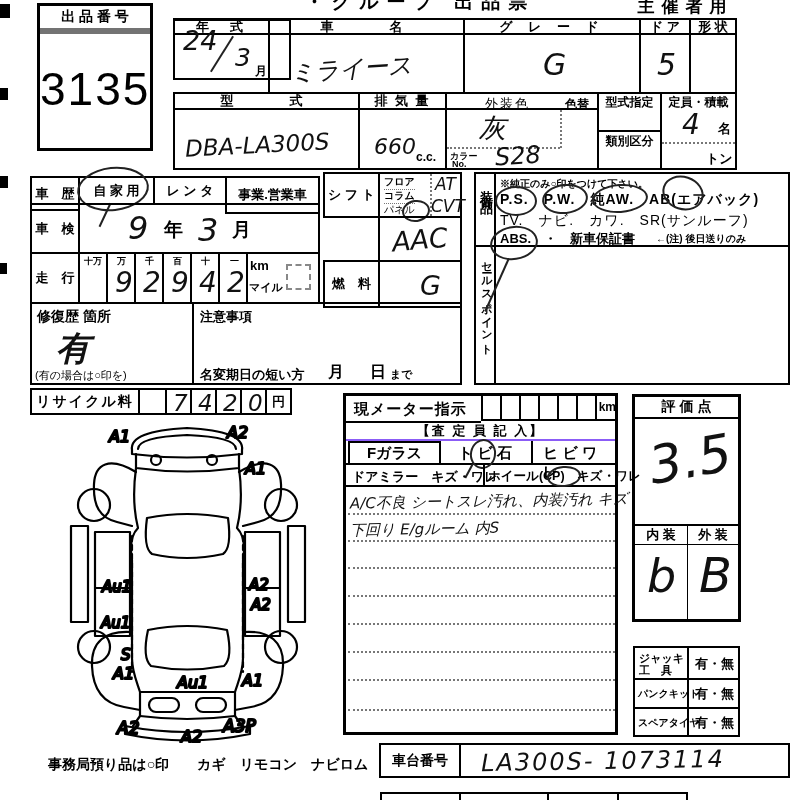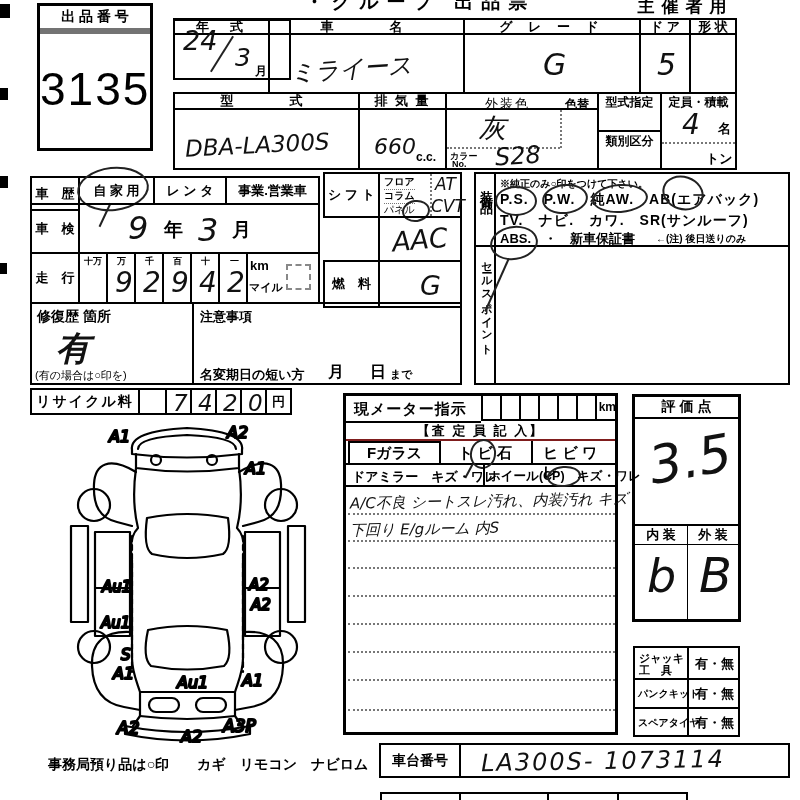--- a/index.html
+++ b/index.html
@@ -95,21 +95,21 @@
       <span class="hw abs" style="left:20px;top:14px;font-size:28px">4</span>
       <span class="abs" style="left:56px;top:26px;font-size:13px;font-weight:bold">名</span>
       <div class="abs" style="left:0;top:48px;width:100%;border-bottom:2px dotted #777"></div>
       <span class="abs" style="left:44px;top:56px;font-size:13px;font-weight:bold">トン</span>
     </div>
   </div>
 
   <div class="cell hdr" style="left:30px;top:176px;width:50px;height:35px;font-size:13px">車　歴</div>
   <div class="cell hdr" style="left:78px;top:176px;width:77px;height:29px;font-size:13px">自 家 用</div>
   <div class="cell hdr" style="left:153px;top:176px;width:74px;height:29px;font-size:13px">レ ン タ</div>
-  <div class="cell hdr" style="left:225px;top:176px;width:95px;height:29px;font-size:13px">事業.営業車</div>
+  <div class="cell hdr" style="left:225px;top:176px;width:95px;height:38px;font-size:13px">事業.営業車</div>
   <div class="circle" style="left:77px;top:167px;width:68px;height:40px;transform:rotate(-6deg)"></div>
   <div class="stroke" style="left:104px;top:202px;width:2px;height:26px;transform:rotate(25deg)"></div>
 
   <div class="cell hdr" style="left:30px;top:203px;width:50px;height:51px;font-size:13px">車　検</div>
   <div class="cell" style="left:78px;top:203px;width:242px;height:51px">
     <span class="hw abs" style="left:48px;top:4px;font-size:32px">9</span>
     <span class="abs" style="left:84px;top:12px;font-size:19px;font-weight:bold">年</span>
     <span class="hw abs" style="left:118px;top:6px;font-size:32px">3</span>
     <span class="abs" style="left:152px;top:12px;font-size:19px;font-weight:bold">月</span>
   </div>
@@ -178,21 +178,21 @@
     <span class="hw abs" style="left:40px;top:8px;font-size:27px">G</span>
   </div>
 
   <div class="cell" style="left:474px;top:172px;width:316px;height:213px;border-width:2px">
     <div class="abs" style="left:18px;top:0;height:100%;border-left:2px solid #000"></div>
     <div class="abs" style="left:0;top:71px;width:100%;border-bottom:2px solid #000"></div>
     <div class="abs vtext" style="left:1px;top:6px;font-size:13px;letter-spacing:6px">装備品</div>
     <div class="abs vtext" style="left:3px;top:80px;font-size:11px;letter-spacing:1px">セールスポイント</div>
     <span class="abs" style="left:24px;top:3px;font-size:10px;font-weight:bold">※純正のみ○印をつけて下さい。</span>
     <span class="abs" style="left:24px;top:17px;font-size:14px;font-weight:600;letter-spacing:1px;white-space:nowrap">P.S.　P.W.　純AW.　AB(エアバック)</span>
-    <span class="abs" style="left:24px;top:38px;font-size:14px;font-weight:700;letter-spacing:1px;white-space:nowrap">TV.　ナビ.　カワ.　SR(サンルーフ)</span>
+    <span class="abs" style="left:24px;top:38px;font-size:14px;font-weight:400;letter-spacing:1px;white-space:nowrap">TV.　ナビ.　カワ.　SR(サンルーフ)</span>
     <span class="abs" style="left:24px;top:56px;font-size:13px;font-weight:700;white-space:nowrap">ABS.　・　新車保証書</span>
     <span class="abs" style="left:180px;top:58px;font-size:10px;font-weight:bold;white-space:nowrap">←(注) 後日送りのみ</span>
 
     <div class="circle" style="left:19px;top:12px;width:38px;height:26px"></div>
     <div class="circle" style="left:66px;top:10px;width:42px;height:26px;transform:rotate(-6deg)"></div>
     <div class="circle" style="left:116px;top:10px;width:52px;height:25px;transform:rotate(-4deg)"></div>
     <div class="circle" style="left:186px;top:2px;width:38px;height:30px;transform:rotate(18deg)"></div>
     <div class="circle" style="left:14px;top:52px;width:44px;height:30px;transform:rotate(-8deg)"></div>
     <div class="stroke" style="left:20px;top:82px;width:2px;height:58px;transform:rotate(24deg)"></div>
   </div>
@@ -219,21 +219,21 @@
     <div class="abs" style="left:135px;top:0;width:19px;height:25px;border-left:2px solid #000;border-bottom:2px solid #000"></div>
     <div class="abs" style="left:154px;top:0;width:19px;height:25px;border-left:2px solid #000;border-bottom:2px solid #000"></div>
     <div class="abs" style="left:173px;top:0;width:19px;height:25px;border-left:2px solid #000;border-bottom:2px solid #000"></div>
     <div class="abs" style="left:192px;top:0;width:19px;height:25px;border-left:2px solid #000;border-bottom:2px solid #000"></div>
     <div class="abs" style="left:211px;top:0;width:19px;height:25px;border-left:2px solid #000;border-bottom:2px solid #000"></div>
     <div class="abs" style="left:230px;top:0;width:19px;height:25px;border-left:2px solid #000;border-bottom:2px solid #000"></div>
     <div class="abs" style="left:249px;top:0;width:22px;height:25px;border-left:2px solid #000;border-bottom:2px solid #000">
       <span style="font-size:12px;font-weight:bold;position:absolute;right:1px;top:4px">km</span>
     </div>
     <div class="abs" style="left:0;top:25px;width:135px;border-bottom:2px solid #000"></div>
-    <div class="hdr abs" style="left:0;top:27px;width:100%;height:18px;font-size:13px;letter-spacing:2px;border-bottom:2px solid #7f1d1d">【査 定 員 記 入】</div>
+    <div class="hdr abs" style="left:0;top:27px;width:100%;height:18px;font-size:13px;letter-spacing:2px;border-bottom:2px solid #8b5cf6">【査 定 員 記 入】</div>
 
     <div class="abs" style="left:0;top:45px;width:100%;height:24px;border-bottom:2px solid #000">
       <div class="cell hdr" style="left:2px;top:0px;width:93px;height:24px;font-size:15px">Fガラス</div>
       <span class="abs" style="left:112px;top:3px;font-size:15px;font-weight:bold">ト ビ 石</span>
       <div class="abs" style="left:185px;top:0;height:24px;border-left:2px solid #000"></div>
       <span class="abs" style="left:197px;top:3px;font-size:15px;font-weight:bold">ヒ ビ ワ レ</span>
       <div class="circle" style="left:124px;top:-2px;width:22px;height:26px;transform:rotate(10deg)"></div>
       <div class="stroke" style="left:122px;top:22px;width:2px;height:16px;transform:rotate(28deg)"></div>
     </div>
 

